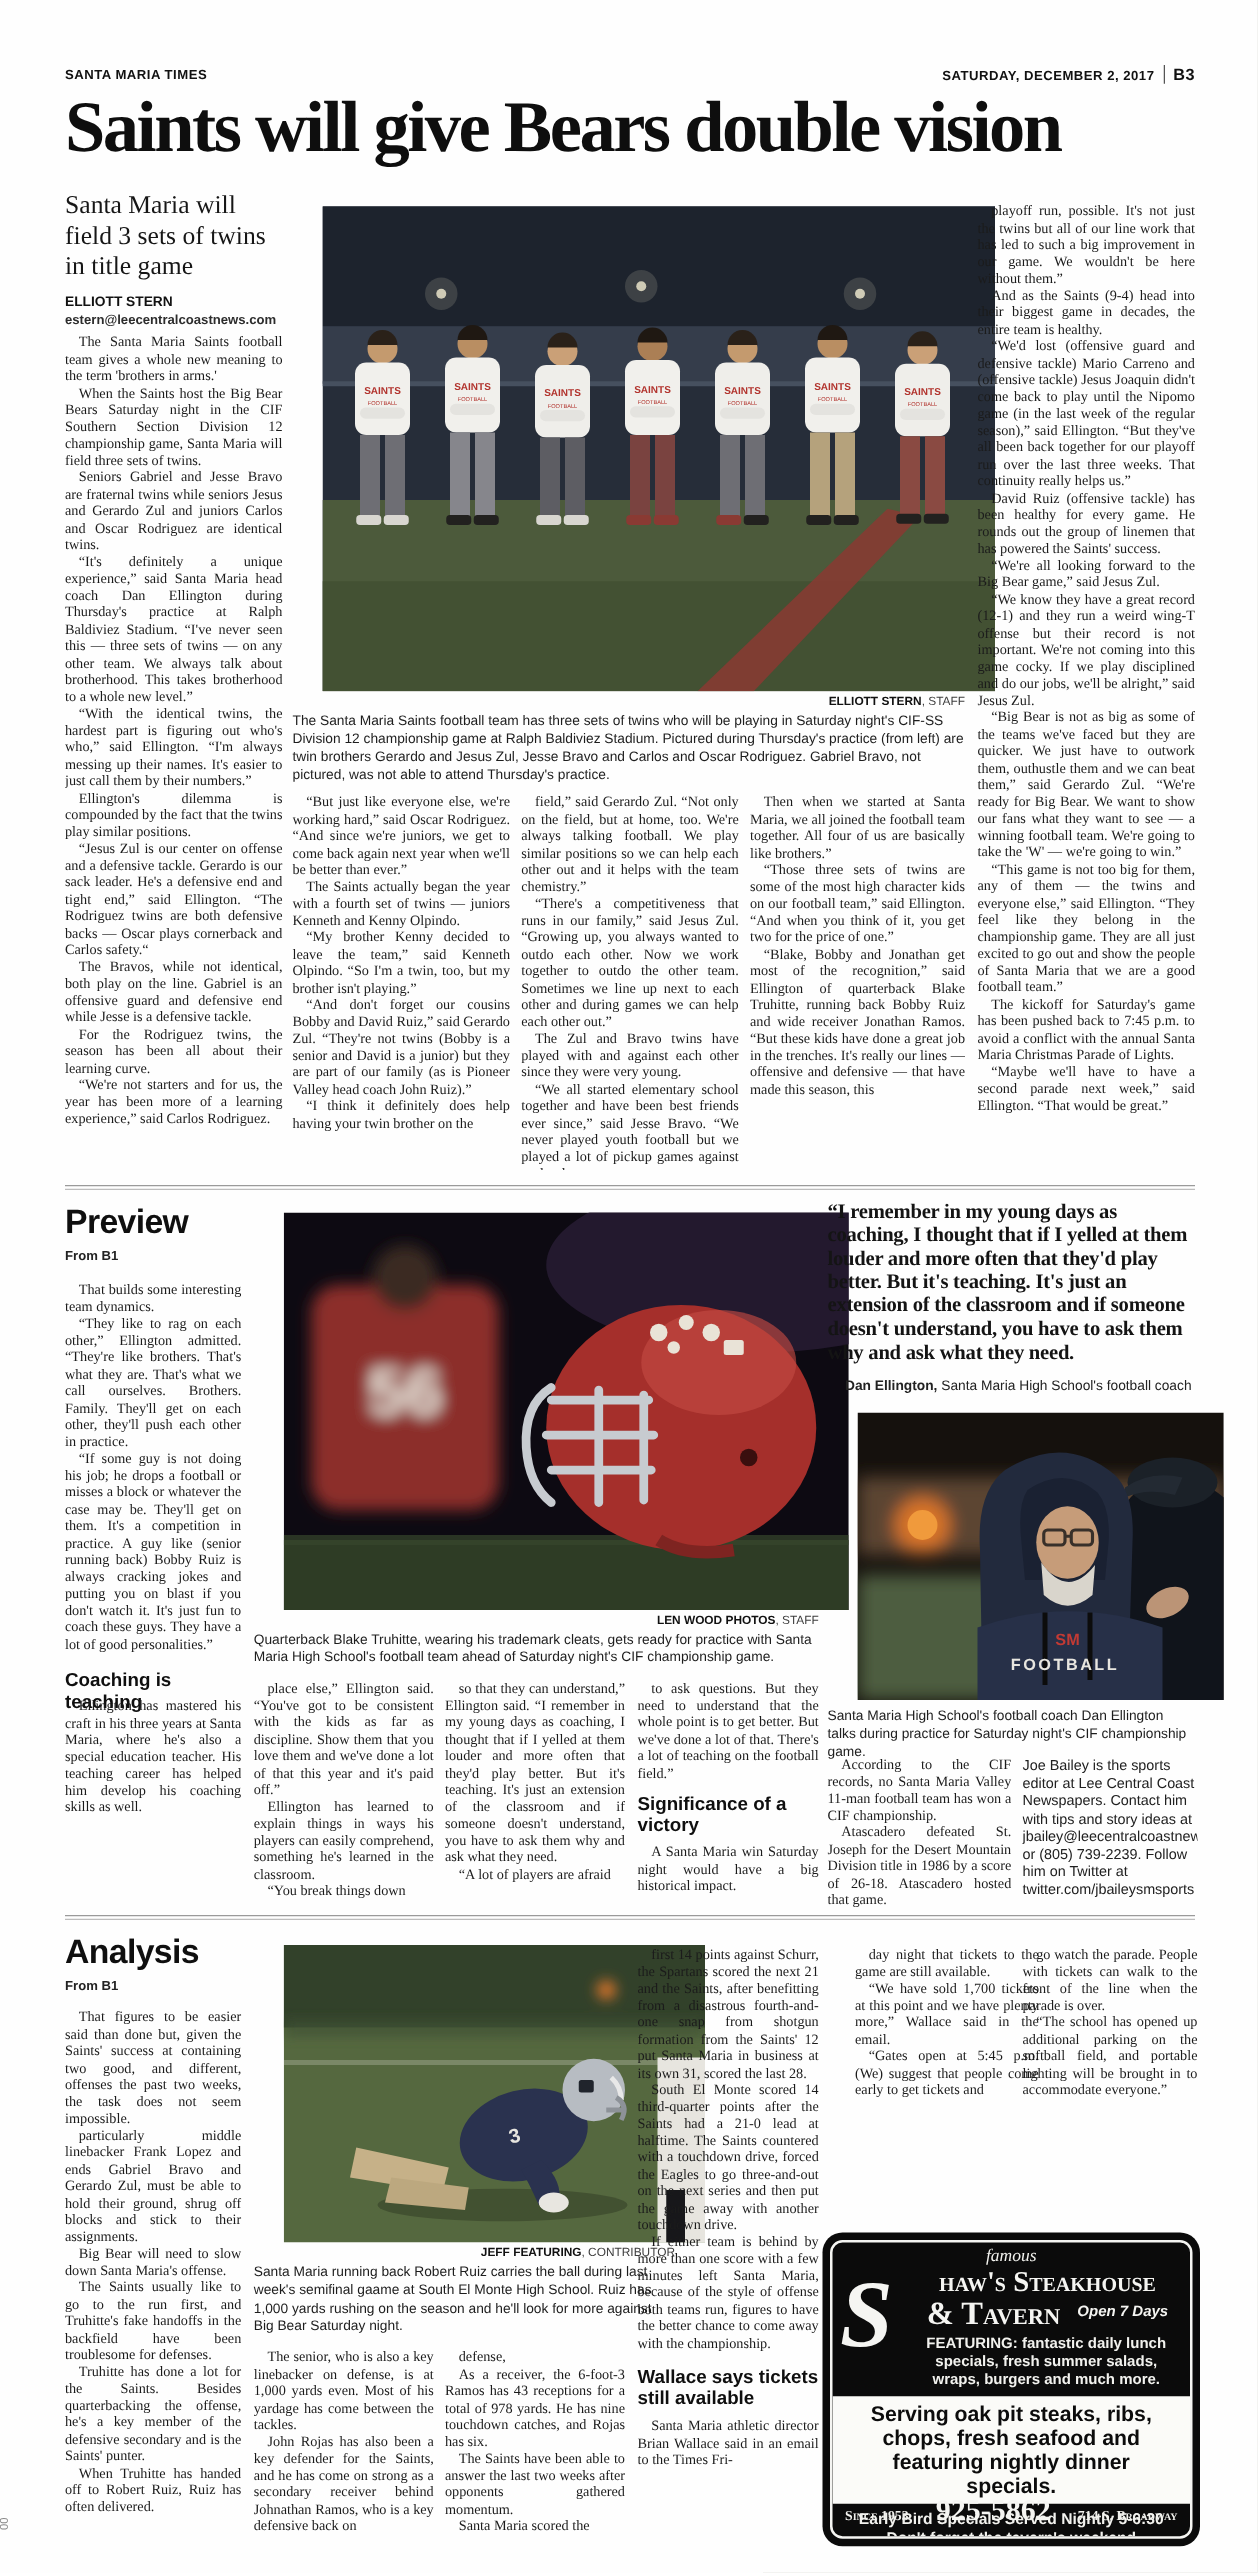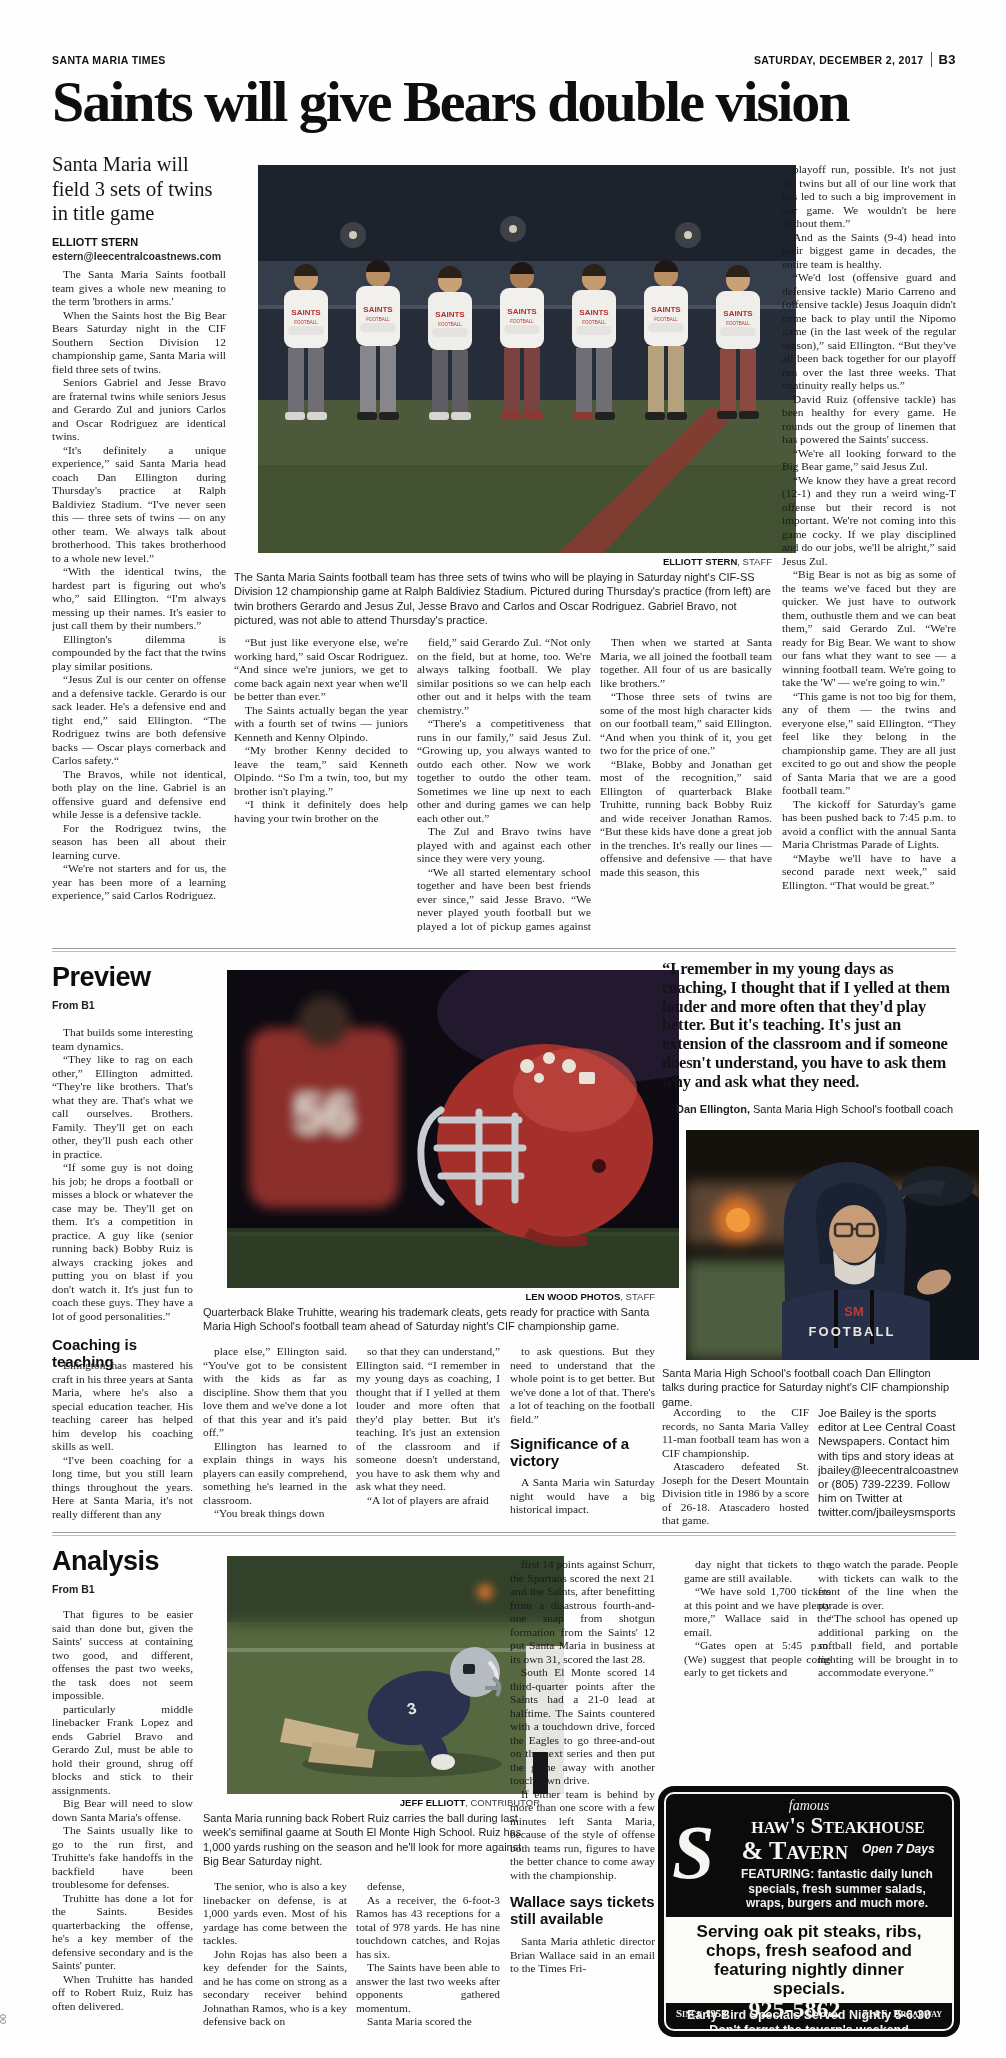--- a/index.html
+++ b/index.html
@@ -187,20 +187,21 @@
   </div>
   <div class="abs credit" style="left:234px;top:556px;width:538px;">
     <b>ELLIOTT STERN</b><span>, STAFF</span>
   </div>
   <div class="abs caption" style="left:234px;top:570px;width:538px;">The Santa Maria Saints football team has three sets of twins who will be playing in Saturday night's CIF-SS Division 12 championship game at Ralph Baldiviez Stadium. Pictured during Thursday's practice (from left) are twin brothers Gerardo and Jesus Zul, Jesse Bravo and Carlos and Oscar Rodriguez. Gabriel Bravo, not pictured, was not able to attend Thursday's practice.</div>
 
   <div class="abs body" style="left:234px;top:636px;width:174px;height:300px;">
       <p>“But just like everyone else, we're working hard,” said Oscar Rodriguez. “And since we're juniors, we get to come back again next year when we'll be better than ever.”</p>
       <p>The Saints actually began the year with a fourth set of twins — juniors Kenneth and Kenny Olpindo.</p>
       <p>“My brother Kenny decided to leave the team,” said Kenneth Olpindo. “So I'm a twin, too, but my brother isn't playing.”</p>
+      <p>“And don't forget our cousins Bobby and David Ruiz,” said Gerardo Zul. “They're not twins (Bobby is a senior and David is a junior) but they are part of our family (as is Pioneer Valley head coach John Ruiz).”</p>
       <p>“I think it definitely does help having your twin brother on the</p>
     </div>
   <div class="abs body" style="left:417px;top:636px;width:174px;height:300px;">
       <p>field,” said Gerardo Zul. “Not only on the field, but at home, too. We're always talking football. We play similar positions so we can help each other out and it helps with the team chemistry.”</p>
       <p>“There's a competitiveness that runs in our family,” said Jesus Zul. “Growing up, you always wanted to outdo each other. Now we work together to outdo the other team. Sometimes we line up next to each other and during games we can help each other out.”</p>
       <p>The Zul and Bravo twins have played with and against each other since they were very young.</p>
       <p>“We all started elementary school together and have been best friends ever since,” said Jesse Bravo. “We never played youth football but we played a lot of pickup games against each other.</p>
     </div>
   <div class="abs body" style="left:600px;top:636px;width:172px;height:300px;">
       <p>Then when we started at Santa Maria, we all joined the football team together. All four of us are basically like brothers.”</p>
@@ -224,21 +225,20 @@
   <div class="abs sec-title" style="left:52px;top:962px;">Preview</div>
   <div class="abs sec-from" style="left:52px;top:999px;">From B1</div>
   <div class="abs body" style="left:52px;top:1026px;width:141px;height:302px;">
       <p>That builds some interesting team dynamics.</p>
       <p>“They like to rag on each other,” Ellington admitted. “They're like brothers. That's what they are. That's what we call ourselves. Brothers. Family. They'll get on each other, they'll push each other in practice.</p>
       <p>“If some guy is not doing his job; he drops a football or misses a block or whatever the case may be. They'll get on them. It's a competition in practice. A guy like (senior running back) Bobby Ruiz is always cracking jokes and putting you on blast if you don't watch it. It's just fun to coach these guys. They have a lot of good personalities.”</p>
     </div>
   <div class="abs sub-head" style="left:52px;top:1337px;width:145px;">Coaching is teaching</div>
   <div class="abs body" style="left:52px;top:1359px;width:141px;height:166px;">
       <p>Ellington has mastered his craft in his three years at Santa Maria, where he's also a special education teacher. His teaching career has helped him develop his coaching skills as well.</p>
-      <p>“I've been coaching for a long time, but you still learn things throughout the years. Here at Santa Maria, it's not really different than any</p>
     </div>
 
   <div class="abs photo" style="left:203px;top:970px;width:452px;height:318px;">
     <svg viewBox="0 0 452 318" preserveAspectRatio="none">
       <defs>
           <filter id="hb" x="-30%" y="-30%" width="160%" height="160%">
             <feGaussianBlur stdDeviation="6"></feGaussianBlur>
           </filter>
         </defs>
       <rect width="452" height="318" fill="#0d0a12"></rect>
@@ -387,21 +387,21 @@
       <path d="M262,106 a25,25 0 0 1 8,18" stroke="#e8e8e8" stroke-width="4" fill="none"></path>
       <g stroke="#8d9298" stroke-width="4" fill="none">
           <path d="M266,122 q10,6 4,18"></path>
           <path d="M258,132 h16"></path>
         </g>
       <rect x="236" y="108" width="12" height="10" rx="2" fill="#20242c"></rect>
       <text x="186" y="158" font-family="Liberation Sans, sans-serif" font-size="16" font-weight="bold" fill="#e8e6e0" transform="rotate(-14 186 158)" text-anchor="middle">3</text>
     </svg>
   </div>
   <div class="abs credit" style="left:203px;top:1797px;width:337px;">
-    <b>JEFF ELLIOTT</b><span>, CONTRIBUTOR</span>
+    <b>JEFF FEATURING</b><span>, CONTRIBUTOR</span>
   </div>
   <div class="abs caption" style="left:203px;top:1811px;width:337px;">Santa Maria running back Robert Ruiz carries the ball during last week's semifinal gaame at South El Monte High School. Ruiz has 1,000 yards rushing on the season and he'll look for more against Big Bear Saturday night.</div>
 
   <div class="abs body" style="left:203px;top:1880px;width:144px;height:152px;">
       <p>The senior, who is also a key linebacker on defense, is at 1,000 yards even. Most of his yardage has come between the tackles.</p>
       <p>John Rojas has also been a key defender for the Saints, and he has come on strong as a secondary receiver behind Johnathan Ramos, who is a key defensive back on</p>
     </div>
   <div class="abs body" style="left:356px;top:1880px;width:144px;height:152px;">
       <p>defense,</p>
       <p>As a receiver, the 6-foot-3 Ramos has 43 receptions for a total of 978 yards. He has nine touchdown catches, and Rojas has six.</p>

